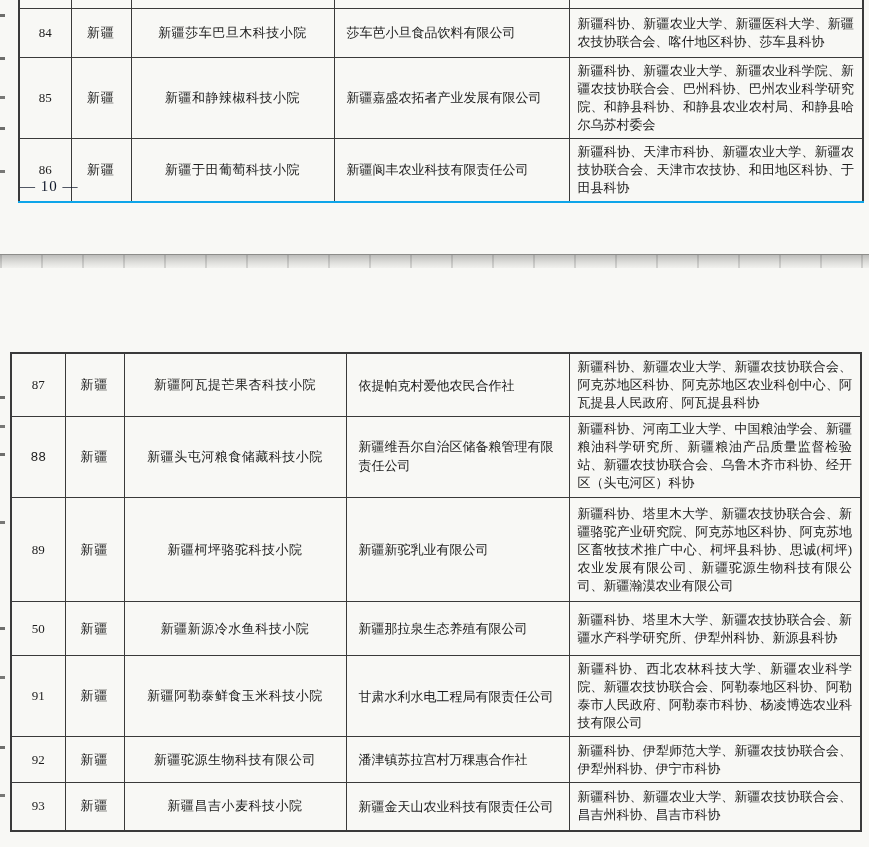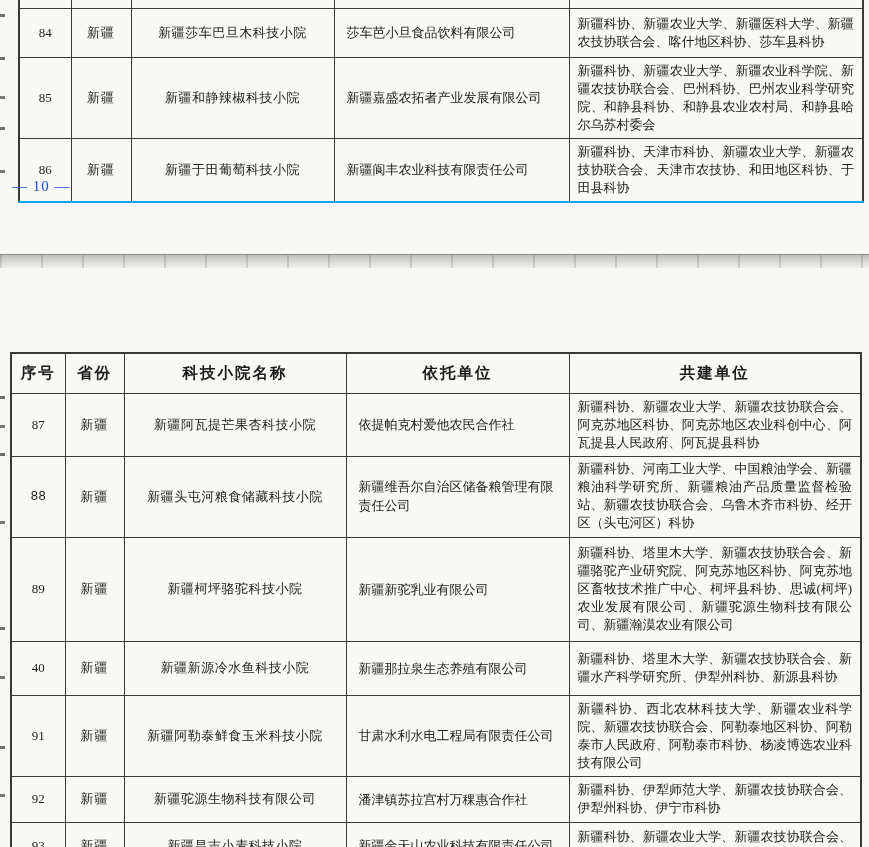--- a/index.html
+++ b/index.html
@@ -56,22 +56,22 @@
   tr.h54  td { height:54px; }
   tr.h58  td { height:58px; }
   tr.h70  td { height:70px; }
   tr.h72  td { height:72px;font-family:Liberation Mono, monospace; }
   tr.h46  td { height:46px; }
   tr.h48  td { height:48px; }
   tr.h104 td { height:104px; }
 
   
   #page-number {
-    position:absolute; top:178px; left:12px;
-    font-size:15px; letter-spacing:1px; color:#1d4ed8;
+    position:absolute; top:178px; left:20px;
+    font-size:15px; letter-spacing:1px; color:#0f172a;
   }
 
   
   #scan-strip {
     position:absolute; top:254px; left:0; width:869px; height:14px;
     border-top:1px solid #8d8d8a;
     background:
       repeating-linear-gradient(90deg, rgba(70,70,70,.18) 0 2px, transparent 2px 41px),
       linear-gradient(180deg,#bcbcba 0%,#cfcfcc 30%,#e2e2df 65%,#f1f1ee 100%);
   }
@@ -138,27 +138,20 @@
 
 <table class="doc" id="main-table">
   <colgroup>
     <col style="width:54px">
       <col style="width:59px">
       <col style="width:222px">
     <col style="width:223px">
       <col style="width:292px">
   </colgroup>
   <tbody>
-      <tr>
-    <th>序号</th>
-    <th>省份</th>
-    <th>科技小院名称</th>
-    <th>依托单位</th>
-    <th>共建单位</th>
-  </tr>
   <tr class="h58">
     <td class="c-no">87</td>
     <td class="c-prov">新疆</td>
     <td class="c-name">新疆阿瓦提芒果杏科技小院</td>
     <td class="c-host">依提帕克村爱他农民合作社</td>
     <td class="c-part">新疆科协、新疆农业大学、新疆农技协联合会、阿克苏地区科协、阿克苏地区农业科创中心、阿瓦提县人民政府、阿瓦提县科协</td>
   </tr>
   <tr class="h72">
     <td class="c-no">88</td>
     <td class="c-prov">新疆</td>
@@ -167,21 +160,21 @@
     <td class="c-part">新疆科协、河南工业大学、中国粮油学会、新疆粮油科学研究所、新疆粮油产品质量监督检验站、新疆农技协联合会、乌鲁木齐市科协、经开区（头屯河区）科协</td>
   </tr>
   <tr class="h104">
     <td class="c-no">89</td>
     <td class="c-prov">新疆</td>
     <td class="c-name">新疆柯坪骆驼科技小院</td>
     <td class="c-host">新疆新驼乳业有限公司</td>
     <td class="c-part">新疆科协、塔里木大学、新疆农技协联合会、新疆骆驼产业研究院、阿克苏地区科协、阿克苏地区畜牧技术推广中心、柯坪县科协、思诚(柯坪)农业发展有限公司、新疆驼源生物科技有限公司、新疆瀚漠农业有限公司</td>
   </tr>
   <tr class="h54">
-    <td class="c-no">40</td>
+    <td class="c-no">50</td>
     <td class="c-prov">新疆</td>
     <td class="c-name">新疆新源冷水鱼科技小院</td>
     <td class="c-host">新疆那拉泉生态养殖有限公司</td>
     <td class="c-part">新疆科协、塔里木大学、新疆农技协联合会、新疆水产科学研究所、伊犁州科协、新源县科协</td>
   </tr>
   <tr class="h70">
     <td class="c-no">91</td>
     <td class="c-prov">新疆</td>
     <td class="c-name">新疆阿勒泰鲜食玉米科技小院</td>
     <td class="c-host">甘肃水利水电工程局有限责任公司</td>

